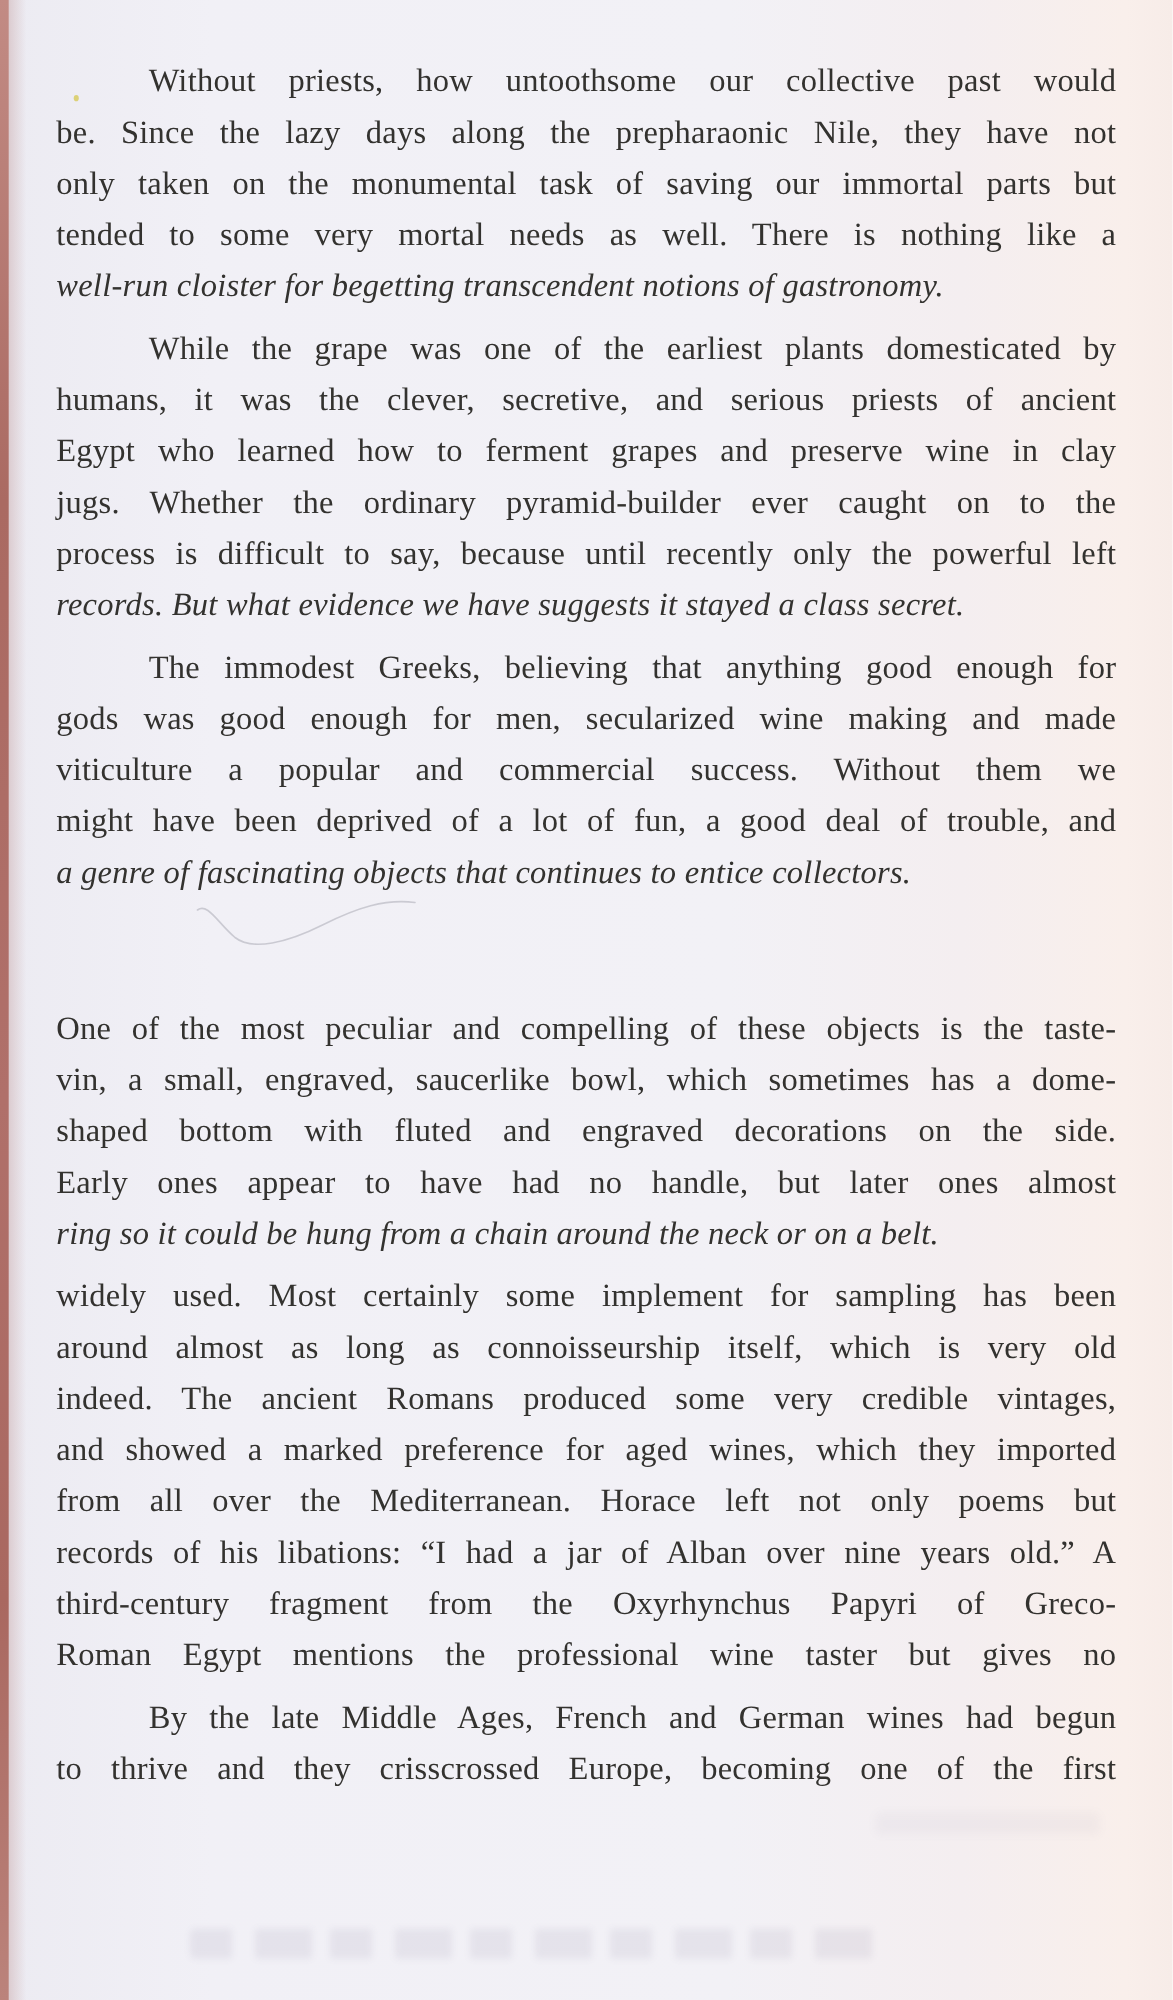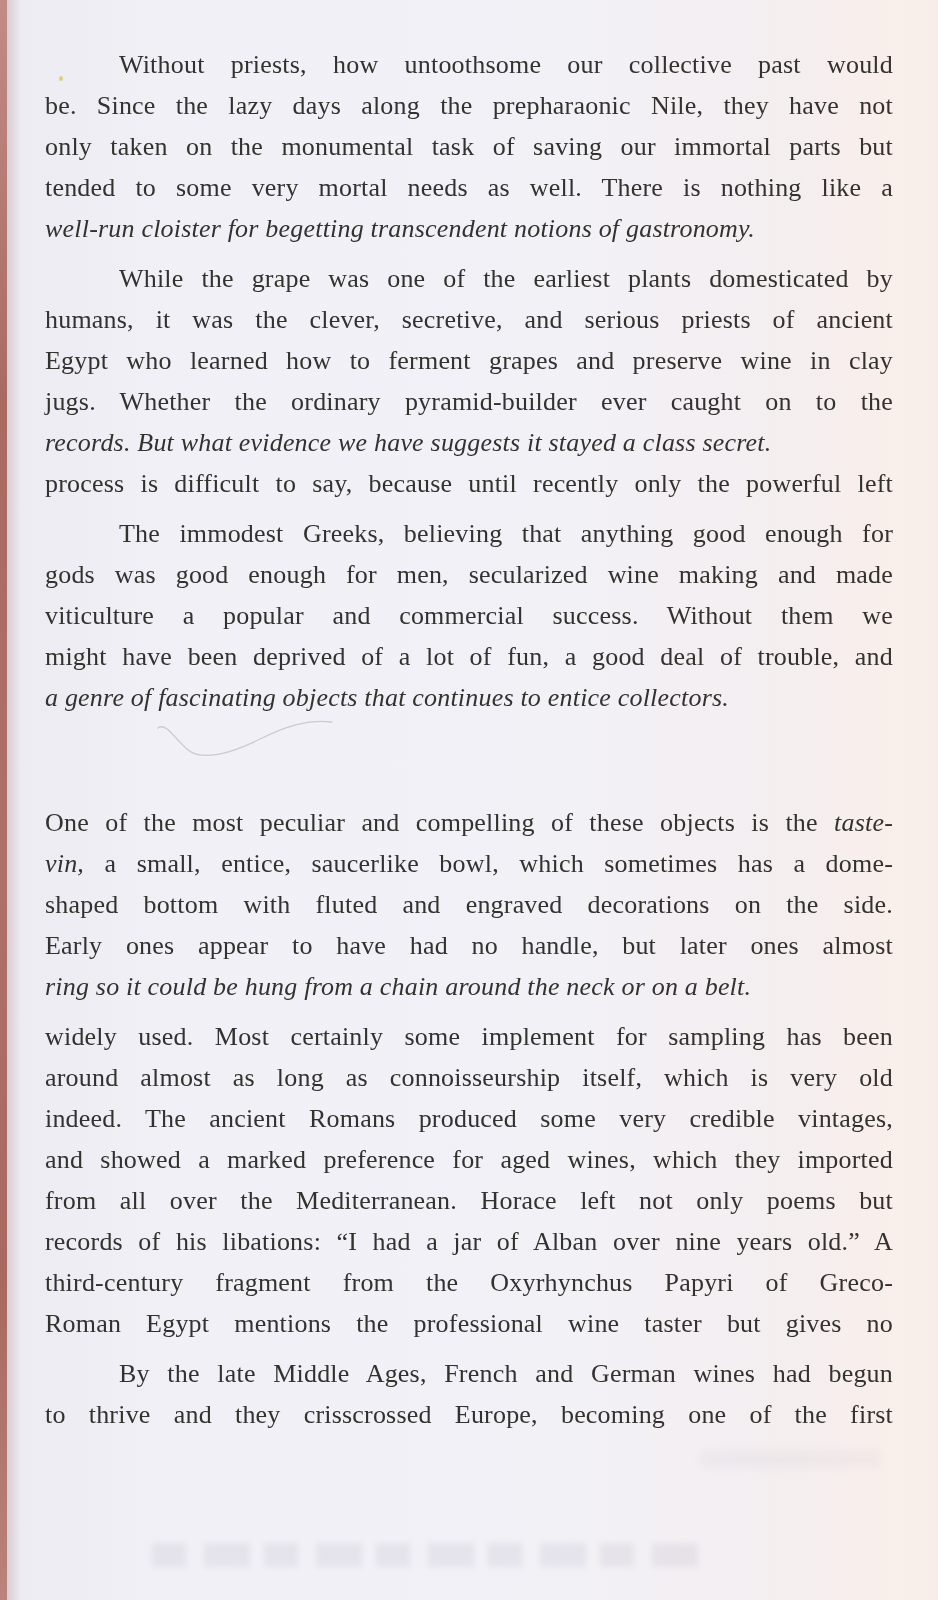--- a/index.html
+++ b/index.html
@@ -23,21 +23,21 @@
     color: #33322f;
     font-size: 26px;
     line-height: 41px;
     letter-spacing: 0.2px;
   }
   .para { margin: 0 0 9px 0; }
   .para.gap-before { margin-top: 84px; }
   .line { text-align: justify; text-align-last: justify; }
   .line.lastline { text-align-last: left; font-style: italic; }
   .line.indent { text-indent: 74px; }
-  .it { font-style: italic; }
+  .it { }
   .scratch-mark { position: absolute; left: 140px; top: 698px; pointer-events: none; }
   .speck {
     position: absolute; left: 59px; top: 76px; width: 4px; height: 5px;
     background: #d6c74e; border-radius: 50%; opacity: 0.75;
   }
   .bleed-smudge {
     position: absolute; left: 152px; top: 1543px; width: 560px; height: 24px;
     background: repeating-linear-gradient(90deg,
       rgba(105, 95, 130, 0.9) 0px, rgba(105, 95, 130, 0.9) 34px,
       rgba(105, 95, 130, 0) 34px, rgba(105, 95, 130, 0) 52px,
@@ -67,33 +67,33 @@
       <div class="line"><span>be. Since the lazy days along the prepharaonic Nile, they have not</span></div>
       <div class="line"><span>only taken on the monumental task of saving our immortal parts but</span></div>
       <div class="line"><span>tended to some very mortal needs as well. There is nothing like a</span></div>
       <div class="line lastline"><span>well-run cloister for begetting transcendent notions of gastronomy.</span></div>
     </div>
     <div class="para">
       <div class="line indent"><span>While the grape was one of the earliest plants domesticated by</span></div>
       <div class="line"><span>humans, it was the clever, secretive, and serious priests of ancient</span></div>
       <div class="line"><span>Egypt who learned how to ferment grapes and preserve wine in clay</span></div>
       <div class="line"><span>jugs. Whether the ordinary pyramid-builder ever caught on to the</span></div>
+      <div class="line"><span>process is difficult to say, because until recently only the powerful left</span></div>
       <div class="line lastline"><span>records. But what evidence we have suggests it stayed a class secret.</span></div>
-      <div class="line"><span>process is difficult to say, because until recently only the powerful left</span></div>
     </div>
     <div class="para">
       <div class="line indent"><span>The immodest Greeks, believing that anything good enough for</span></div>
       <div class="line"><span>gods was good enough for men, secularized wine making and made</span></div>
       <div class="line"><span>viticulture a popular and commercial success. Without them we</span></div>
       <div class="line"><span>might have been deprived of a lot of fun, a good deal of trouble, and</span></div>
       <div class="line lastline"><span>a genre of fascinating objects that continues to entice collectors.</span></div>
     </div>
     <div class="para gap-before">
       <div class="line"><span>One of the most peculiar and compelling of these objects is the </span><span class="it">taste-</span></div>
-      <div class="line"><span class="it">vin,</span><span> a small, entice, saucerlike bowl, which sometimes has a dome-</span></div>
+      <div class="line"><span class="it">vin,</span><span> a small, engraved, saucerlike bowl, which sometimes has a dome-</span></div>
       <div class="line"><span>shaped bottom with fluted and engraved decorations on the side.</span></div>
       <div class="line"><span>Early ones appear to have had no handle, but later ones almost</span></div>
       <div class="line lastline"><span>ring so it could be hung from a chain around the neck or on a belt.</span></div>
     </div>
     <div class="para">
       <div class="line"><span>widely used. Most certainly some implement for sampling has been</span></div>
       <div class="line"><span>around almost as long as connoisseurship itself, which is very old</span></div>
       <div class="line"><span>indeed. The ancient Romans produced some very credible vintages,</span></div>
       <div class="line"><span>and showed a marked preference for aged wines, which they imported</span></div>
       <div class="line"><span>from all over the Mediterranean. Horace left not only poems but</span></div>

